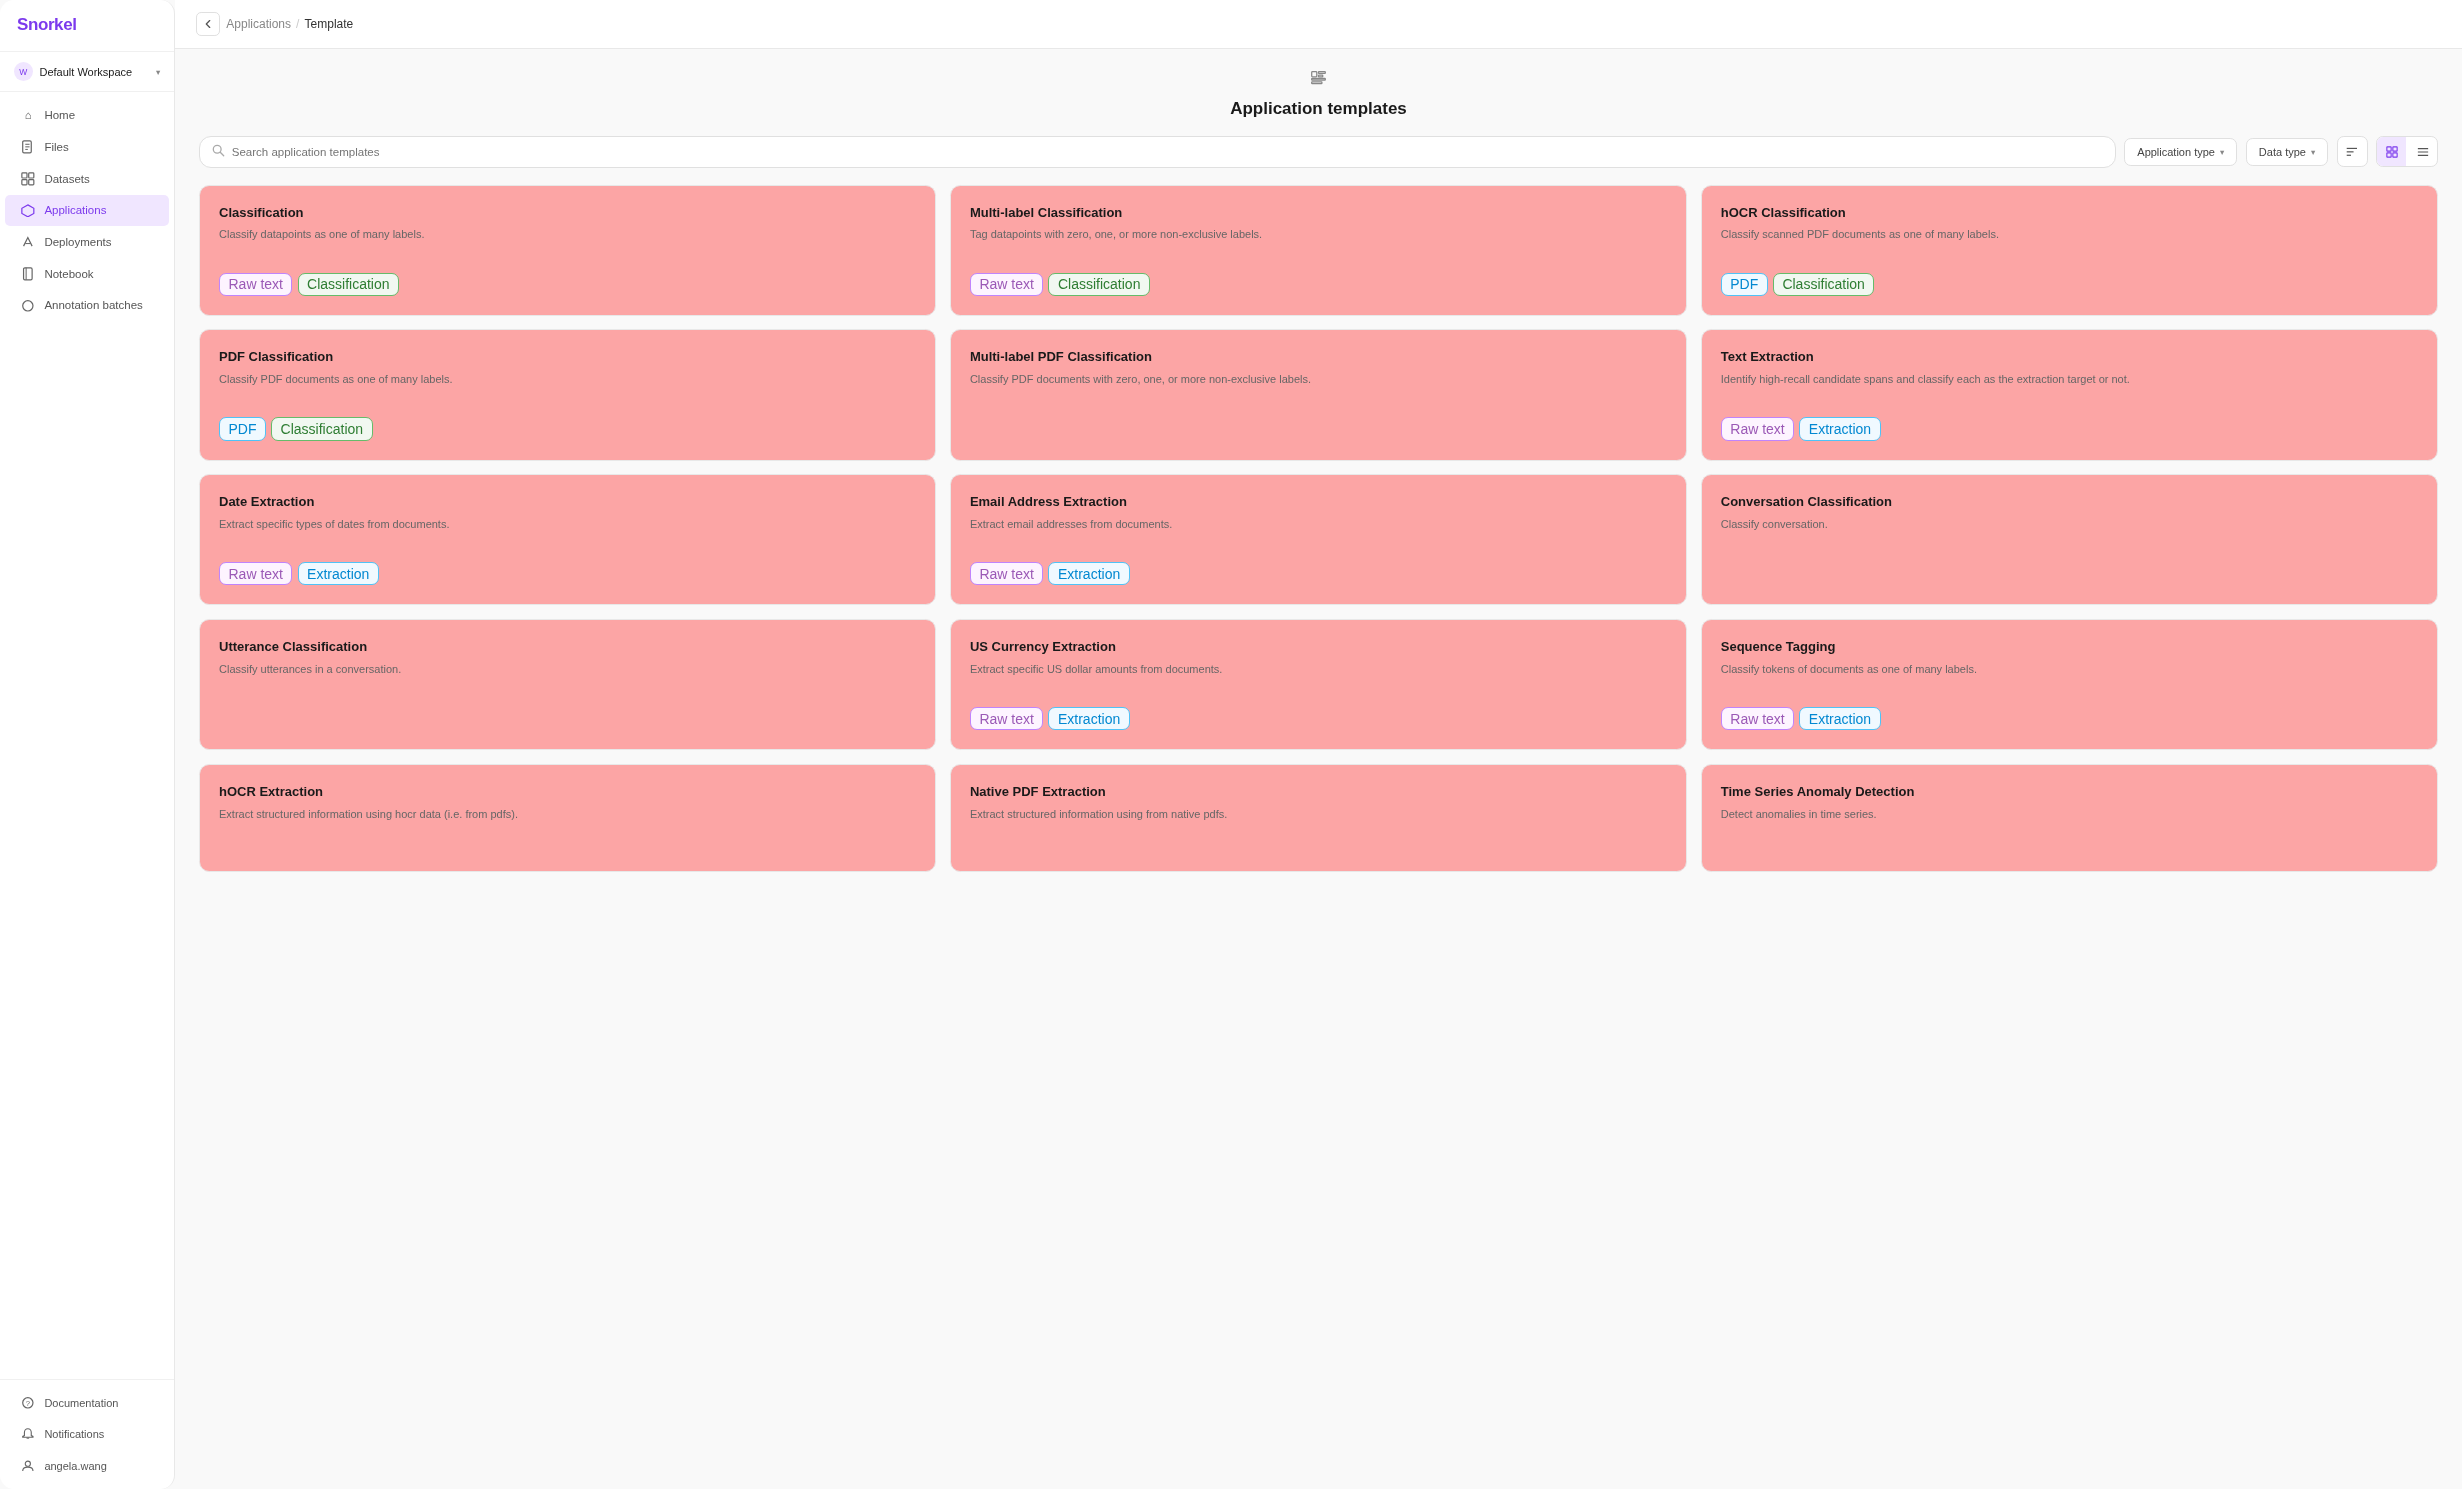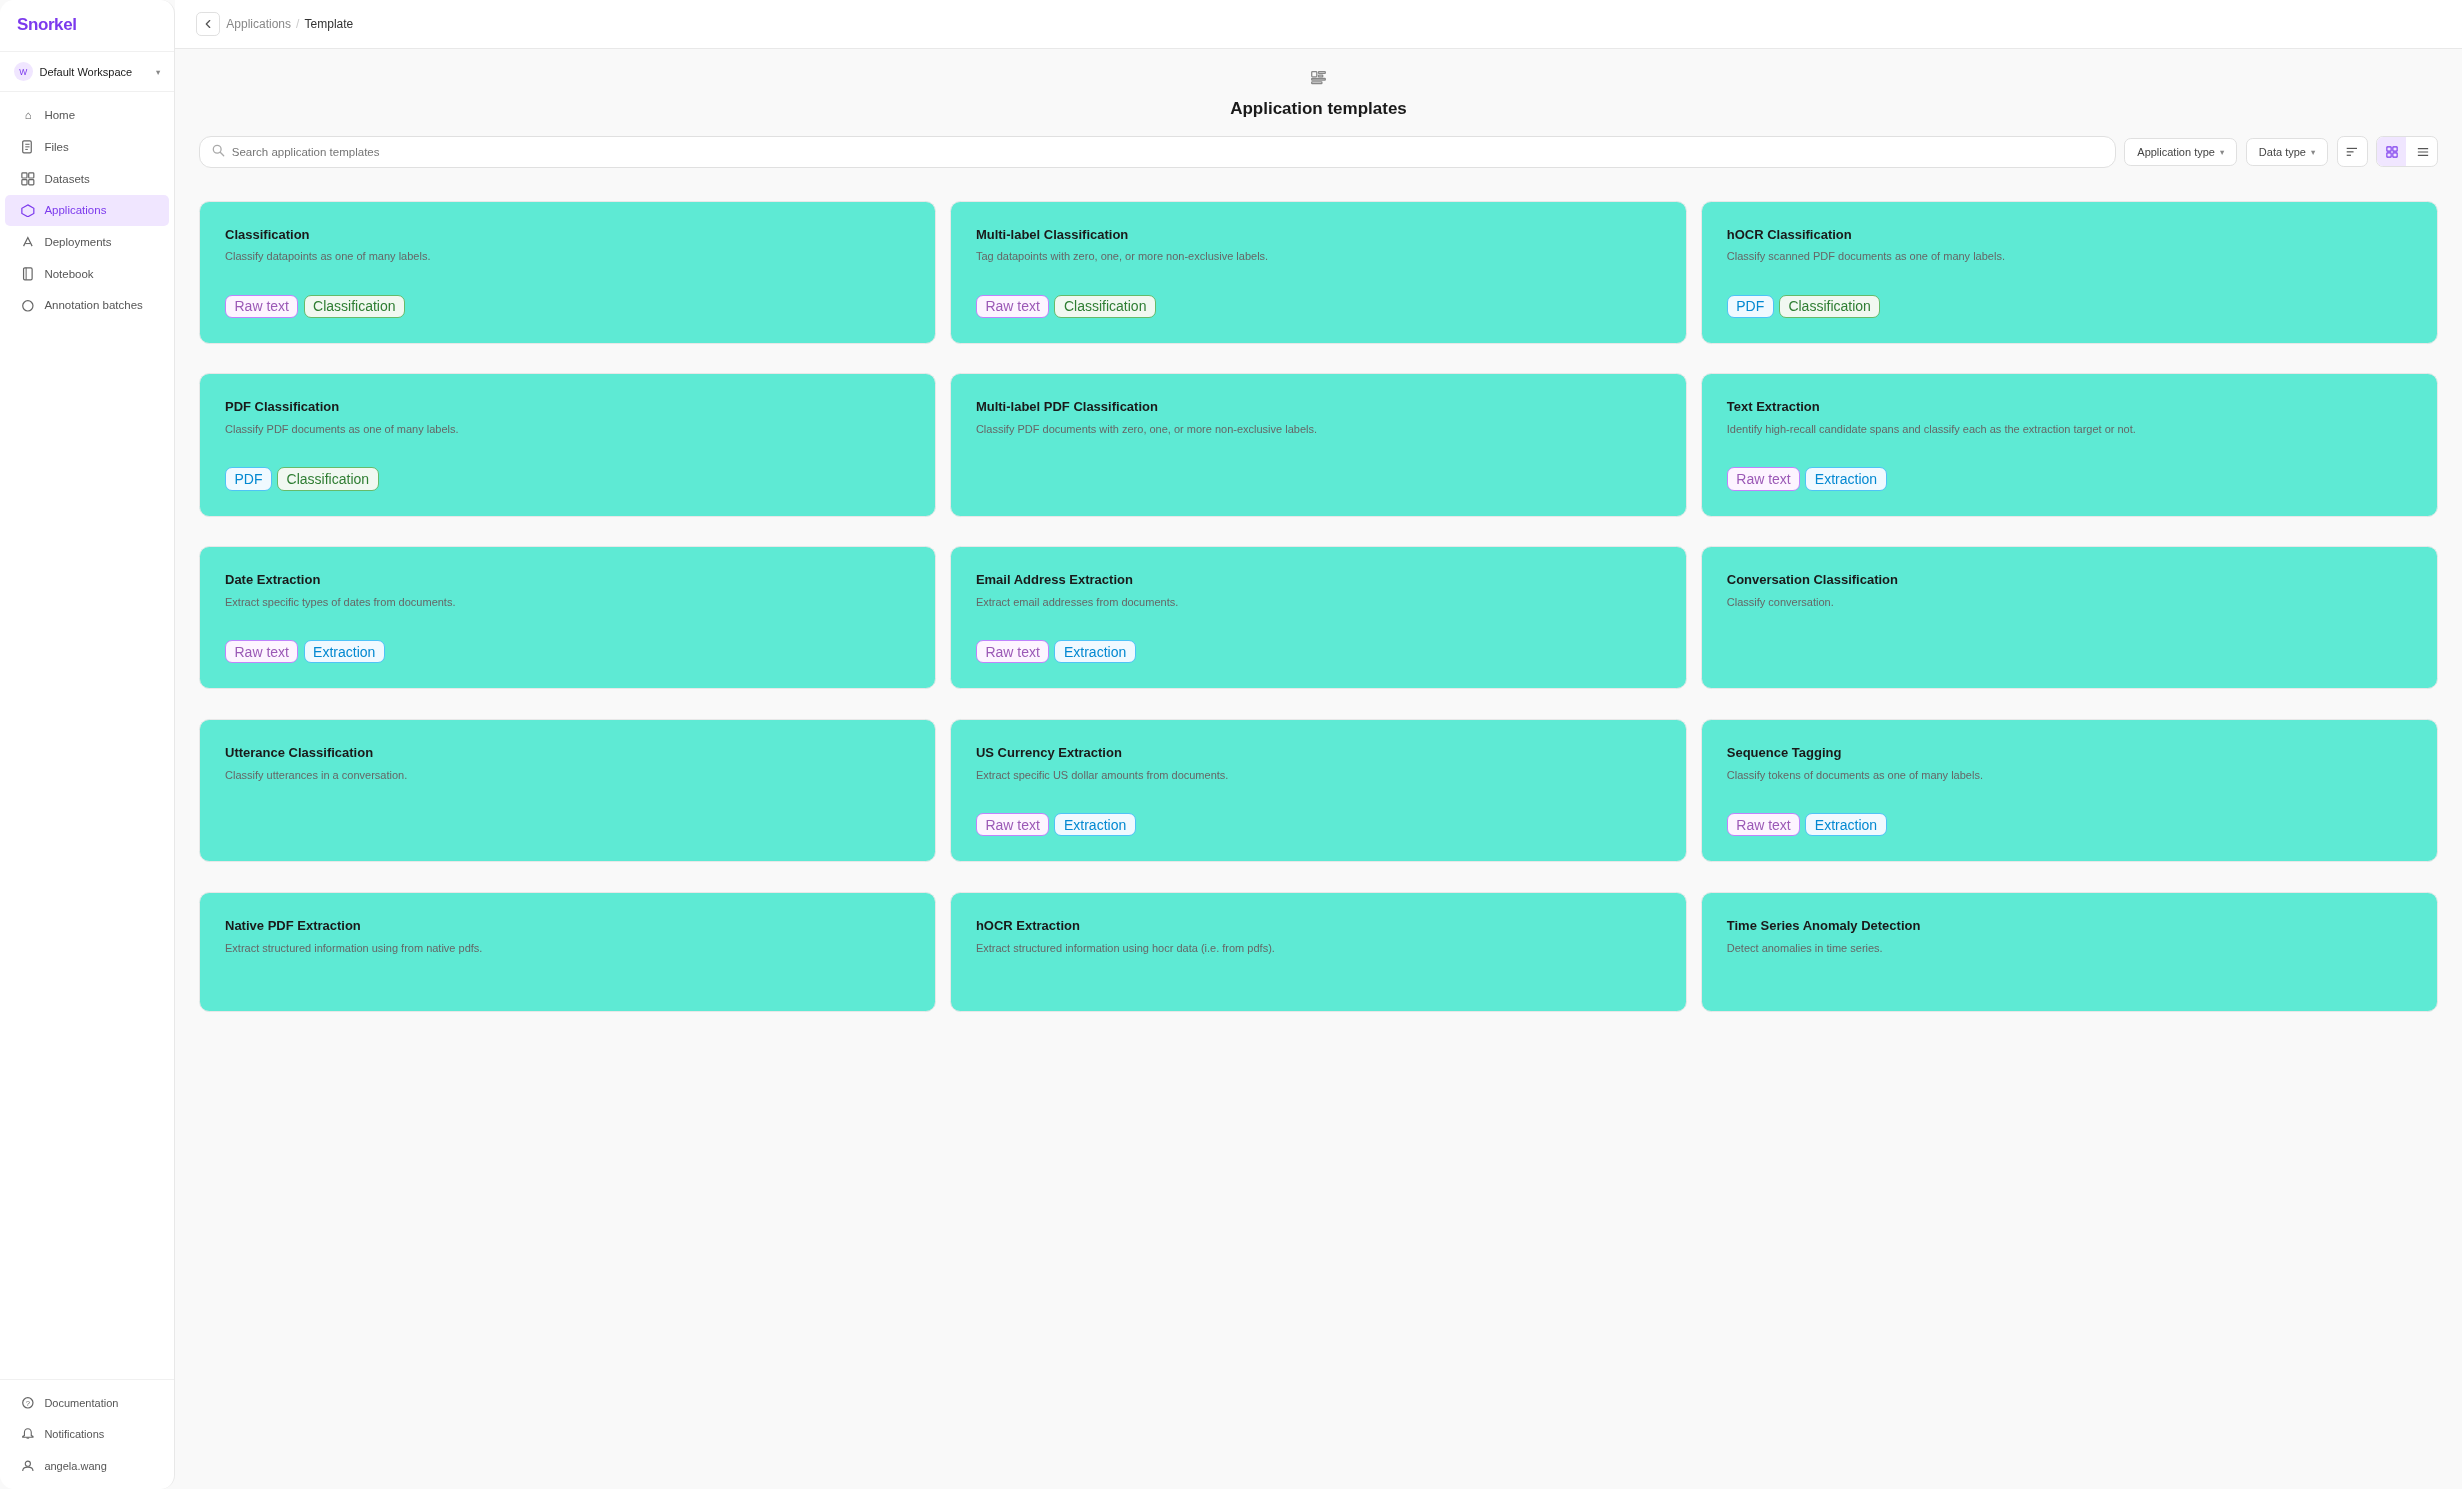--- a/index.html
+++ b/index.html
@@ -44,21 +44,21 @@
     .search-input { border: none; outline: none; width: 100%; font-size: 11.5px; color: #333; background: transparent; }
     .filter-btn { display: flex; align-items: center; gap: 5.1px; padding: 6.8px 12px; border: 0.9px solid #e0e0e0; border-radius: 6.8px; background: #fff; cursor: pointer; font-size: 11px; color: #444; white-space: nowrap; }
     .filter-chevron { font-size: 8.5px; color: #888; }
     .sort-btn { width: 31px; height: 31px; display: flex; align-items: center; justify-content: center; border: 0.9px solid #e0e0e0; border-radius: 6.8px; background: #fff; cursor: pointer; color: #555; font-size: 12px; }
     .view-toggle { display: flex; gap: 1.7px; border: 0.9px solid #e0e0e0; border-radius: 6.8px; overflow: hidden; background: #fff; }
     .view-btn { width: 29px; height: 29px; display: flex; align-items: center; justify-content: center; cursor: pointer; color: #555; font-size: 12px; }
     .view-btn.active { background: #f0e6ff; color: #7c3aed; }
 
     
     .templates-grid { display: grid; grid-template-columns: repeat(3, 1fr); gap: 13.7px; }
-    .template-card { background: #5eead4; border: 0.9px solid #e8e8e8; border-radius: 10.3px; padding: 25px; cursor: pointer; transition: box-shadow 0.15s, border-color 0.15s; margin-top: 16px; }
+    .template-card { background: #fca5a5; border: 0.9px solid #e8e8e8; border-radius: 10.3px; padding: 19px; cursor: pointer; transition: box-shadow 0.15s, border-color 0.15s; }
     .template-name { font-size: 13px; font-weight: 600; color: #1a1a1a; margin-bottom: 6.8px; }
     .template-desc { font-size: 11px; color: #666; line-height: 1.5; margin-bottom: 13.7px; min-height: 32.5px; }
     .tags { display: flex; gap: 5.1px; flex-wrap: wrap; }
     .tag { padding: 2.6px 8.5px; border-radius: 7px; font-size: 14px; font-weight: 500; border: 1.3px solid; }
     .tag-rawtext { color: #9b59b6; border-color: #c084fc; background: #fdf4ff; }
     .tag-classification { color: #2e7d32; border-color: #66bb6a; background: #f1f8f1; }
     .tag-pdf { color: #0288d1; border-color: #4fc3f7; background: #f0f9ff; }
     .tag-extraction { color: #0288d1; border-color: #4fc3f7; background: #f0f9ff; }
   </style>
 </head>
@@ -324,30 +324,30 @@
   </div>
         <div class="template-card">
     <div class="template-name">Sequence Tagging</div>
     <div class="template-desc">Classify tokens of documents as one of many labels.</div>
     <div class="tags">
             <span class="tag tag-rawtext">Raw text</span>
             <span class="tag tag-extraction">Extraction</span>
           </div>
   </div>
         <div class="template-card">
+    <div class="template-name">hOCR Extraction</div>
+    <div class="template-desc">Extract structured information using hocr data (i.e. from pdfs).</div>
+
+  </div>
+        <div class="template-card">
     <div class="template-name">Native PDF Extraction</div>
     <div class="template-desc">Extract structured information using from native pdfs.</div>
 
   </div>
         <div class="template-card">
-    <div class="template-name">hOCR Extraction</div>
-    <div class="template-desc">Extract structured information using hocr data (i.e. from pdfs).</div>
-
-  </div>
-        <div class="template-card">
     <div class="template-name">Time Series Anomaly Detection</div>
     <div class="template-desc">Detect anomalies in time series.</div>
 
   </div>
       </div>
   </div>
 </div>
 
 
 </body></html>

